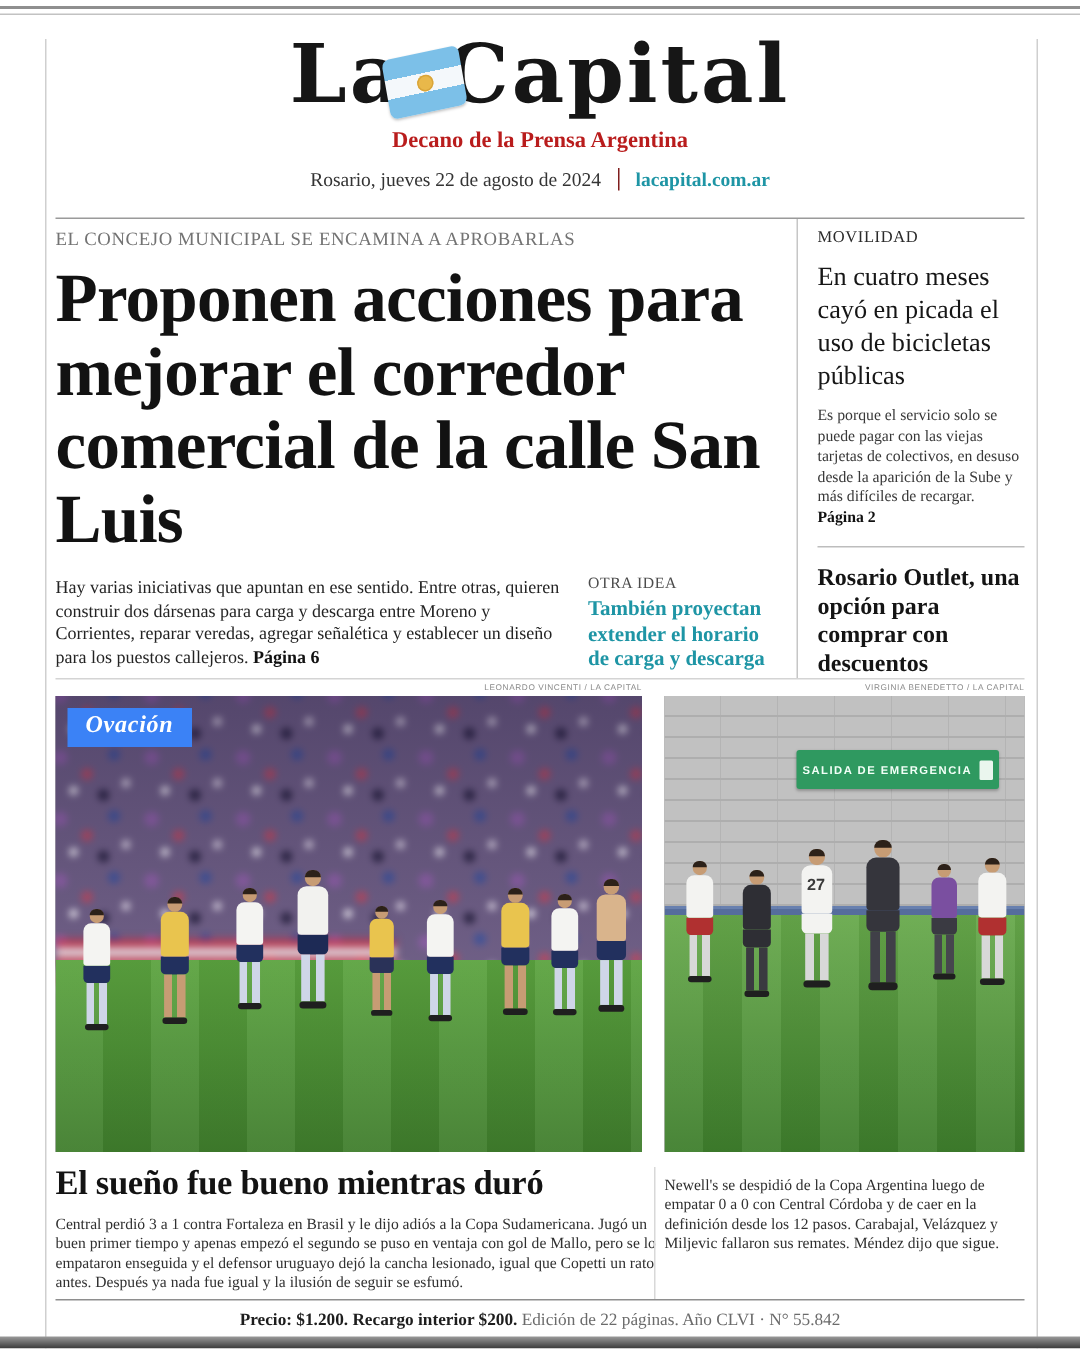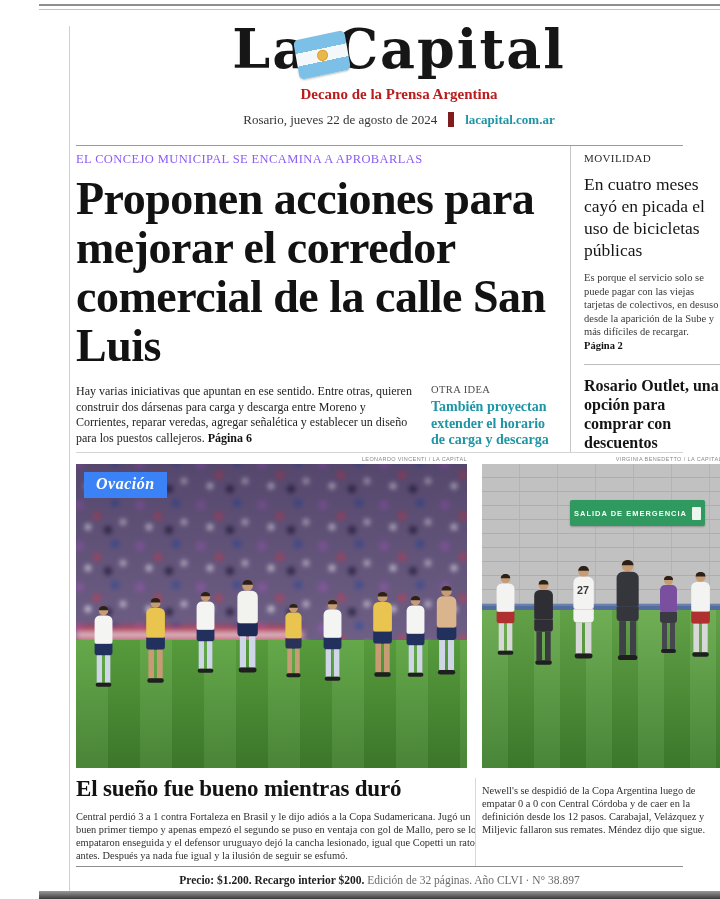--- a/index.html
+++ b/index.html
@@ -1,19 +1,19 @@
 <!DOCTYPE html>
 <html><head>
 <meta charset="utf-8">
 <style>
   * { margin:0; padding:0; box-sizing:border-box; }
   html,body { width:720px; height:899px; background:#ffffff; }
   body { font-family:"Liberation Serif", serif; color:#1a1a1a; position:relative; overflow:hidden; }
 
-  .sheet { position:absolute; inset:0; background:#fff;margin-left:39px; }
+  .sheet { position:absolute; inset:0; background:#fff; }
 
   
   .rule-top-1 { position:absolute; left:0; right:0; top:4px; height:2px; background:#8f8f8f; }
   .rule-top-2 { position:absolute; left:0; right:0; top:9px; height:1px; background:#c2c2c2; }
   .edge-left  { position:absolute; left:30px; top:26px; bottom:0; width:1px; background:#cfcfcf; }
   .edge-right { position:absolute; left:691px; top:26px; bottom:0; width:1px; background:#cfcfcf; }
   .bottom-bar { position:absolute; left:0; right:0; top:891px; height:8px;
                 background:linear-gradient(#9a9a9a,#3a3a3a); }
 
   
@@ -23,30 +23,30 @@
   .logo-line .t { position:relative; z-index:1; }
   .flag { display:inline-block; position:relative; top:7px; width:52px; height:40px; margin:0 -13px;
           border-radius:5px; transform:rotate(-10deg) skewY(-2deg); z-index:2;
           background:linear-gradient(#7cc0e8 0 34%, #f4f8fb 34% 66%, #7cc0e8 66%);
           box-shadow:0 1px 2px rgba(0,0,0,.25); }
   .flag::after { content:""; position:absolute; left:50%; top:50%; width:11px; height:11px;
                  margin:-5.5px 0 0 -5.5px; border-radius:50%; background:#e9b84a;
                  box-shadow:0 0 0 1px #d9a53a inset; }
   .tagline { margin-top:8px; font-size:15px; font-weight:700; color:#b91c1c; }
   .dateline { margin-top:9px; font-size:13px; color:#343434; }
-  .dateline .url { color:#1e95a5; font-weight:700; border-left:6px solid #7f1d1d;
+  .dateline .url { color:#1e95a5; font-weight:700; border-left:1px solid #7f1d1d;
                    padding-left:11px; margin-left:11px; }
   .masthead-rule { position:absolute; left:37px; right:37px; top:145px; height:1px; background:#9a9a9a; }
 
   
   .col-divider { position:absolute; left:531px; top:146px; height:306px; width:1px; background:#c6c6c6; }
 
   
   .lead { position:absolute; left:37px; top:152px; width:483px; }
-  .kicker { font-size:12.5px; letter-spacing:.4px; color:#8b5cf6; }
+  .kicker { font-size:12.5px; letter-spacing:.4px; color:#737373; }
   .lead-headline { margin-top:7px; font-size:46px; line-height:49px; font-weight:700; color:#121212;
                    letter-spacing:-.5px; }
   .deck-row { margin-top:14px; display:flex; gap:16px; }
   .deck-text { width:339px; font-size:12px; line-height:15.5px; color:#232323; }
   .pageref { font-weight:700; color:#111; }
   .side-note { width:128px; }
   .note-kicker { font-size:10.5px; letter-spacing:.4px; color:#4c4c4c; }
   .note-text { margin-top:4px; font-size:14px; line-height:16.5px; font-weight:700; color:#1e95a5; }
 
   
@@ -337,17 +337,17 @@
     <p class="b-body">Central perdió 3 a 1 contra Fortaleza en Brasil y le dijo adiós a la Copa Sudamericana. Jugó un buen primer tiempo y apenas empezó el segundo se puso en ventaja con gol de Mallo, pero se lo empataron enseguida y el defensor uruguayo dejó la cancha lesionado, igual que Copetti un rato antes. Después ya nada fue igual y la ilusión de seguir se esfumó.</p>
   </div>
   <div class="bottom-divider"></div>
   <div class="bottom-right">
     <p class="b-body">Newell's se despidió de la Copa Argentina luego de empatar 0 a 0 con Central Córdoba y de caer en la definición desde los 12 pasos. Carabajal, Velázquez y Miljevic fallaron sus remates. Méndez dijo que sigue.</p>
   </div>
 
   <div class="footer-rule"></div>
   <div class="footer">
     <span class="strong">Precio: $1.200. Recargo interior $200.</span>
-    <span>Edición de 32 páginas. Año CLVI · N° 38.897</span>
+    <span>Edición de 22 páginas. Año CLVI · N° 55.842</span>
   </div>
   <div class="bottom-bar"></div>
 
 </div>
 
 </body></html>

